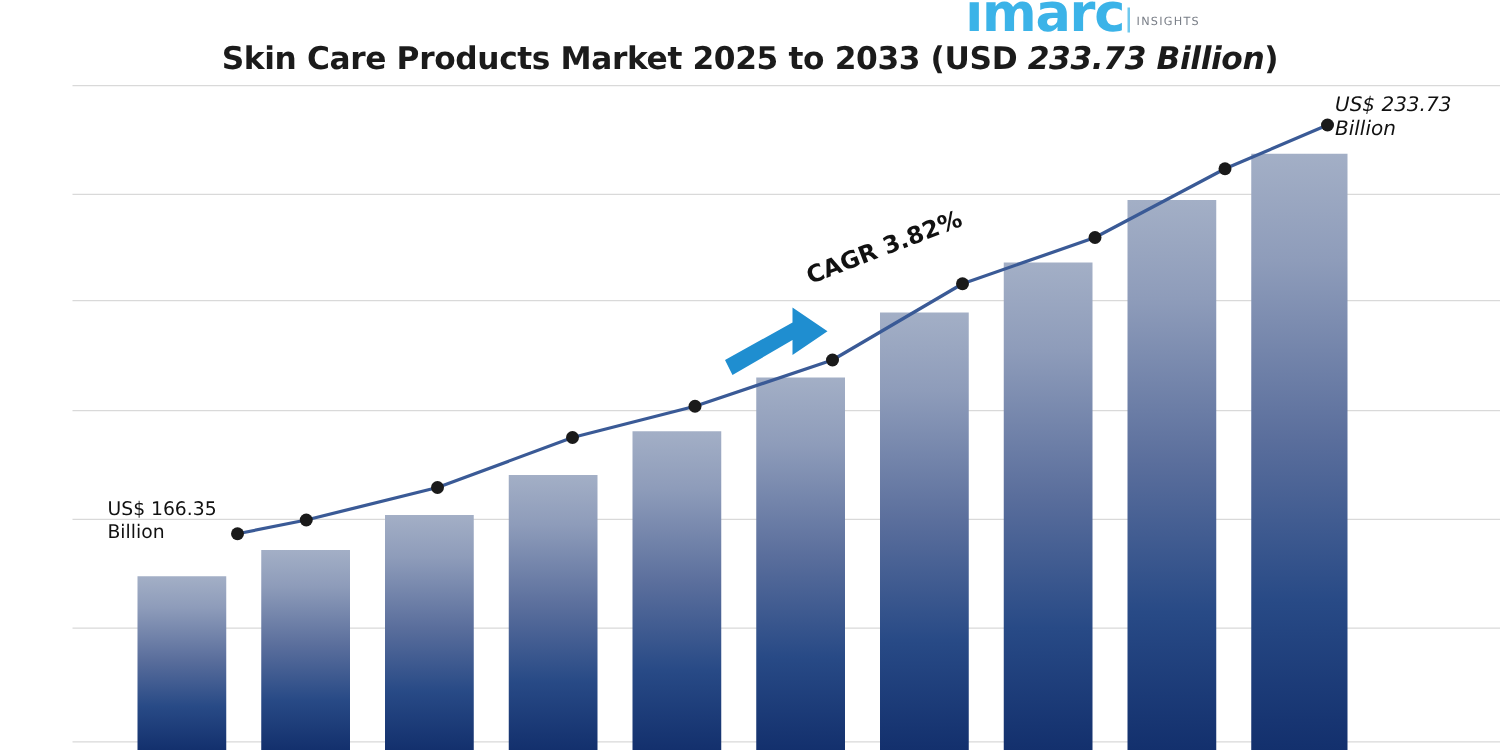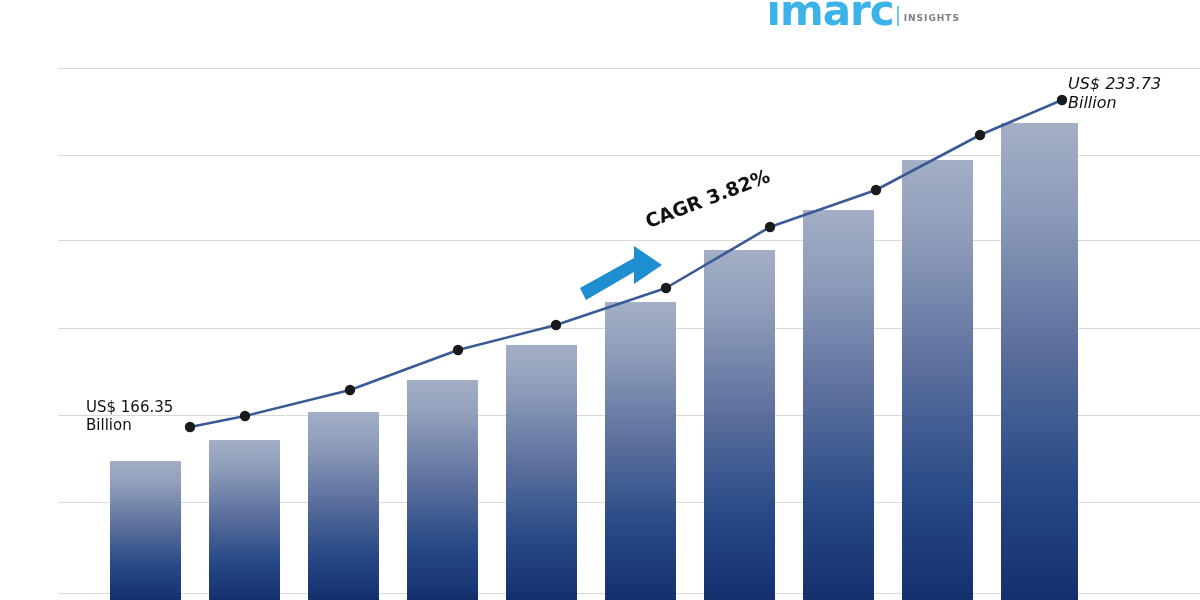--- a/index.html
+++ b/index.html
@@ -44,21 +44,21 @@
   }
   .logo-bar {
     width: 2px;
     height: 20px;
     background: #6fc9ee;
     margin: 0 3px 4px 1px;
   }
   .logo-sub {
     font-family: "DejaVu Sans", sans-serif;
     font-size: 9px;
-    font-weight: 700;
+    font-weight: 400;
     letter-spacing: 1px;
     color: #7a7f88;
     margin-bottom: 7px;
   }
 
   
   .chart-title {
     position: absolute;
     left: 0;
     top: 32px;
@@ -140,20 +140,23 @@
 <body>
 
 <div id="chart-root">
 
   <div class="logo-wrap">
     <span class="logo-mark">imarc</span>
     <span class="logo-bar"></span>
     <span class="logo-sub">INSIGHTS</span>
   </div>
 
+  <div class="chart-title">
+    <span>Skin Care Products Market 2025 to 2033 (USD </span><span class="em">233.73 Billion</span><span>)</span>
+  </div>
 
   <div class="plot">
     <div id="gridlines">
         <div class="gridline" style="top: 8px;"></div>
         <div class="gridline" style="top: 95px;"></div>
         <div class="gridline" style="top: 180px;"></div>
         <div class="gridline" style="top: 268px;"></div>
         <div class="gridline" style="top: 355px;"></div>
         <div class="gridline" style="top: 442px;"></div>
         <div class="gridline" style="top: 533px;"></div>

